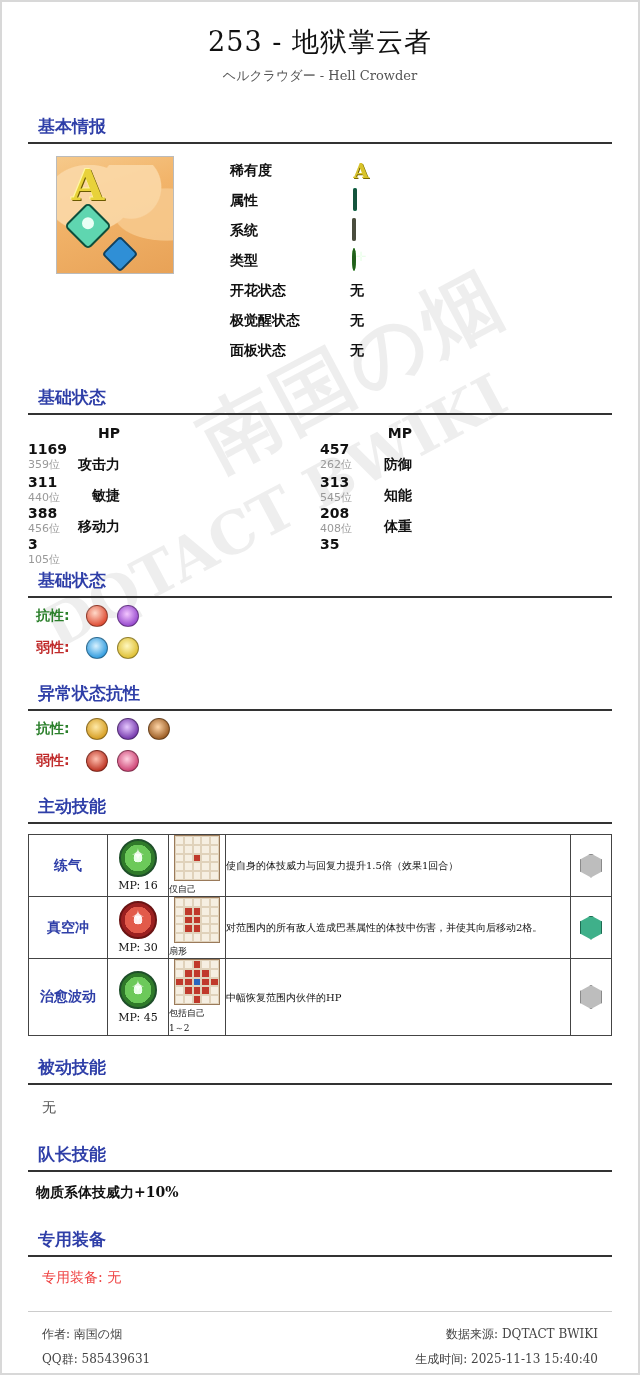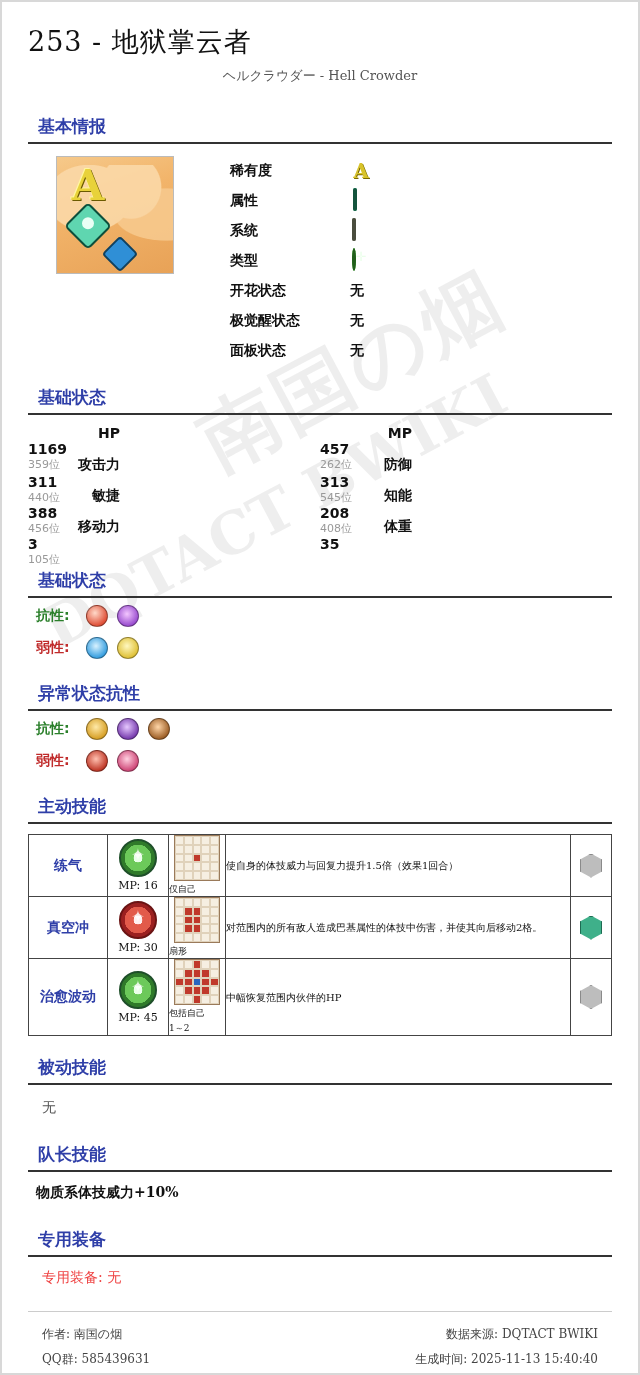--- a/index.html
+++ b/index.html
@@ -48,20 +48,21 @@
     font-size: 78px;
     transform: rotate(-28deg);
     letter-spacing: 4px;
   }
   .content {
     position: relative;
     z-index: 3;
     padding: 0 26px;
   }
   .title {
+    text-align: center;
     font-size: 27px;
     color: #111;
     padding-top: 22px;
     letter-spacing: 1px;
     font-family: "DejaVu Serif", serif;
   }
   .subtitle {
     text-align: center;
     font-size: 13px;
     color: #555;

